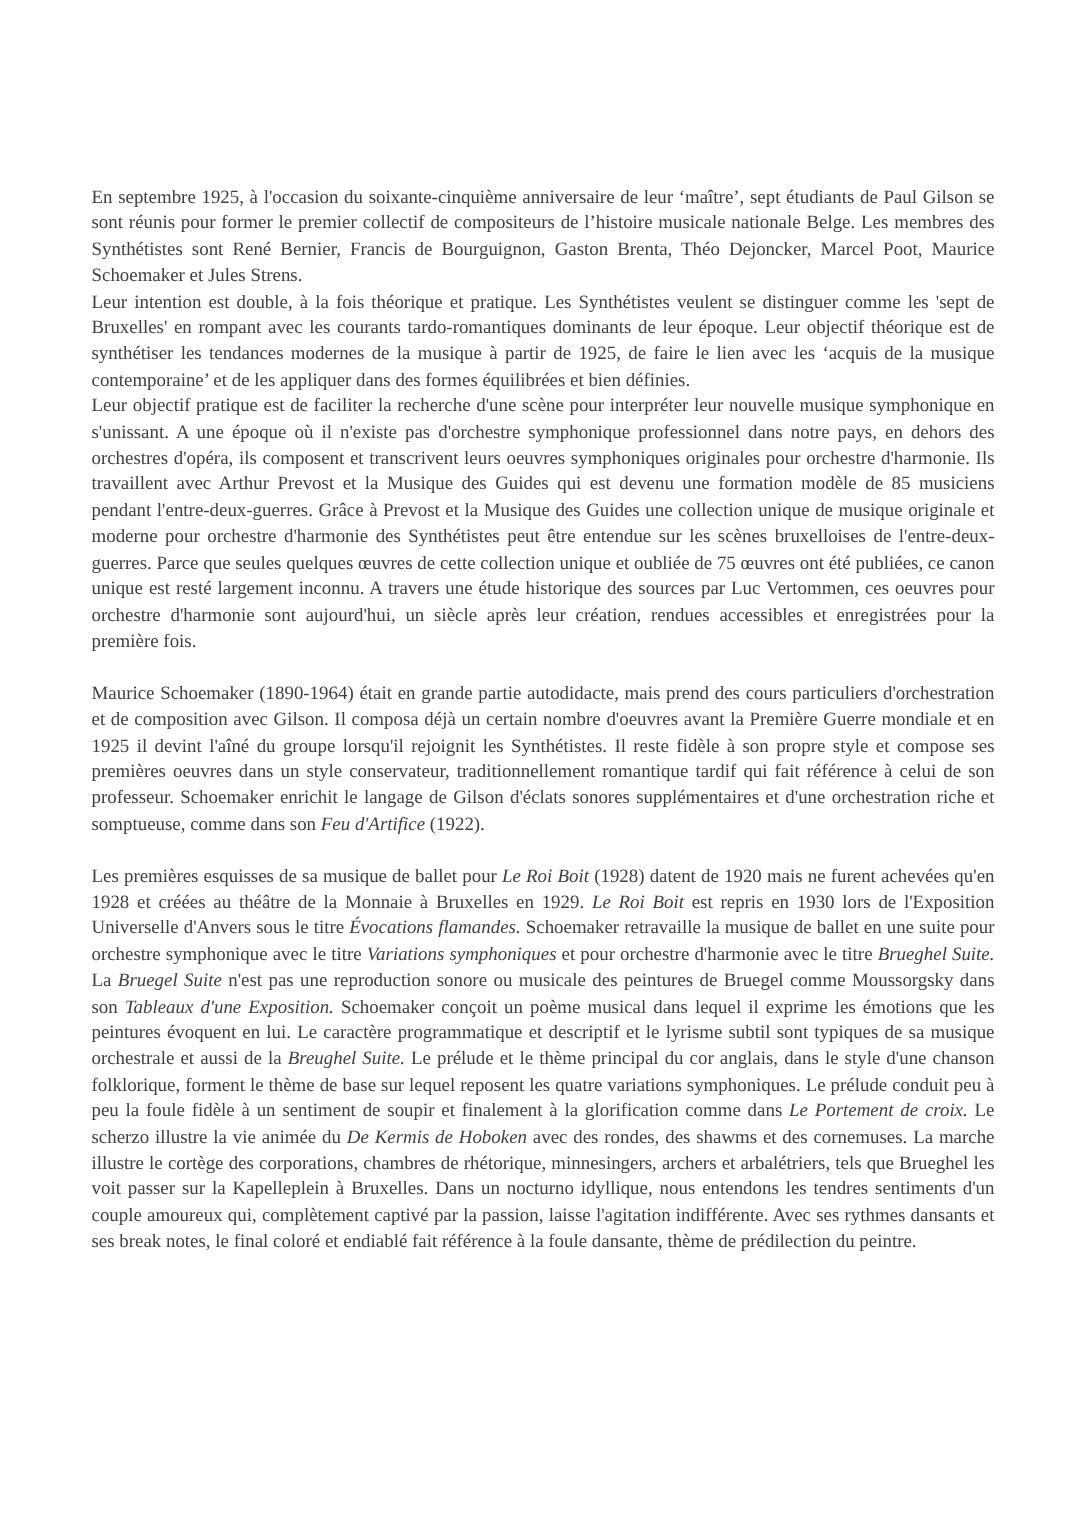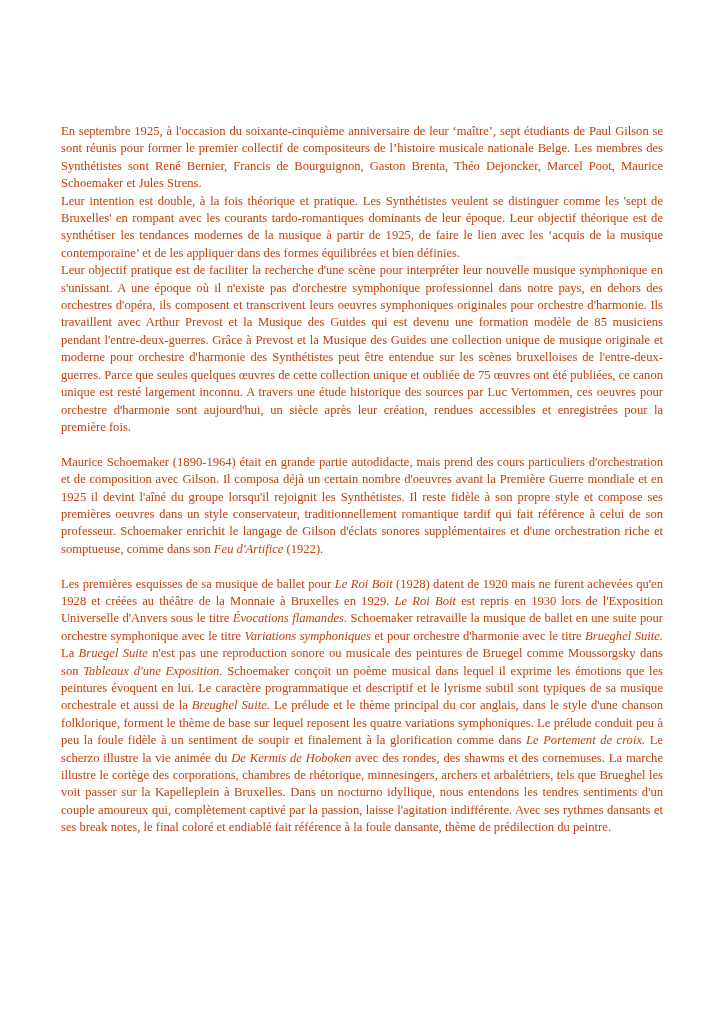--- a/index.html
+++ b/index.html
@@ -5,21 +5,21 @@
   html, body { margin: 0; padding: 0; background: #ffffff; }
   body { width: 724px; height: 1024px; position: relative; overflow: hidden; }
   .page {
     position: absolute;
     left: 61px;
     top: 123px;
     width: 602px;
     font-family: "Liberation Serif", "DejaVu Serif", serif;
     font-size: 12.6px;
     line-height: 17.4px;
-    color: #c2410c;
+    color: #404040;
     text-align: justify;
   }
   .page p { margin: 0; }
   .gap { height: 17.4px; }
   em { font-style: italic; }
 </style>
 </head>
 <body>
 
 <div class="page">

